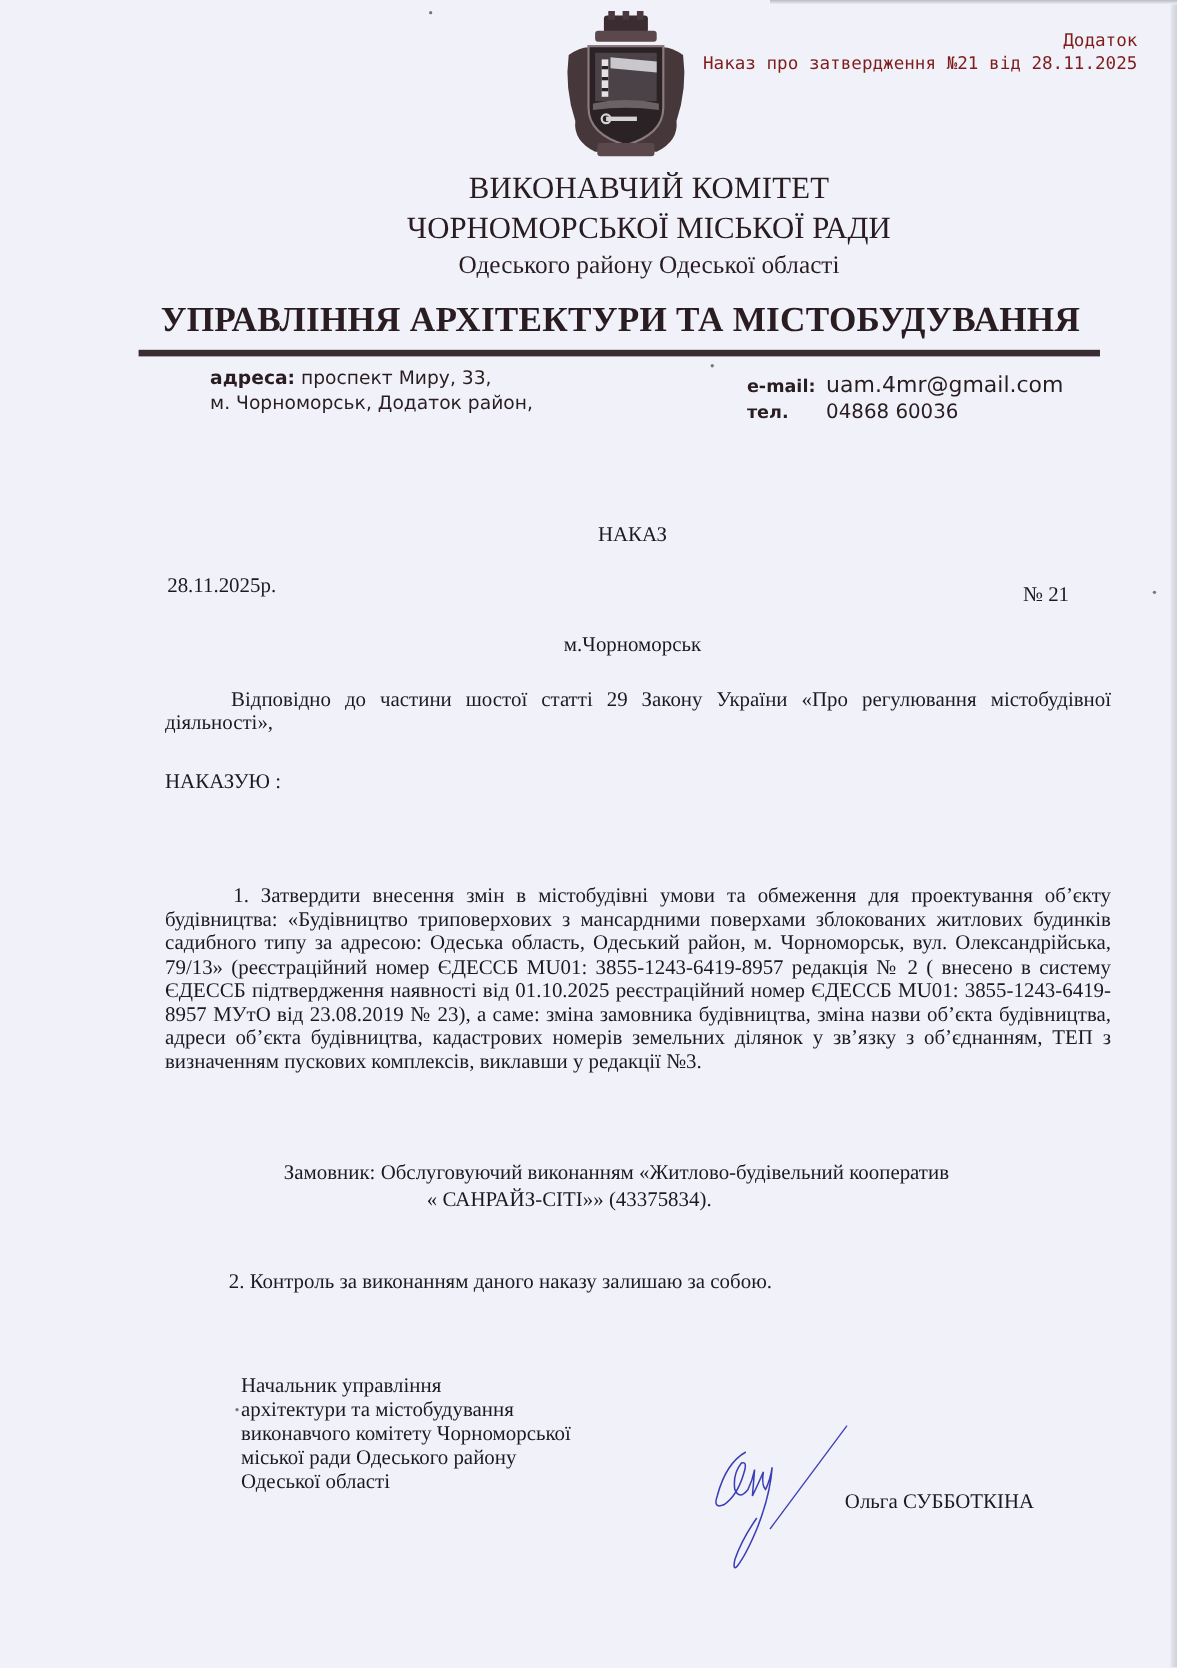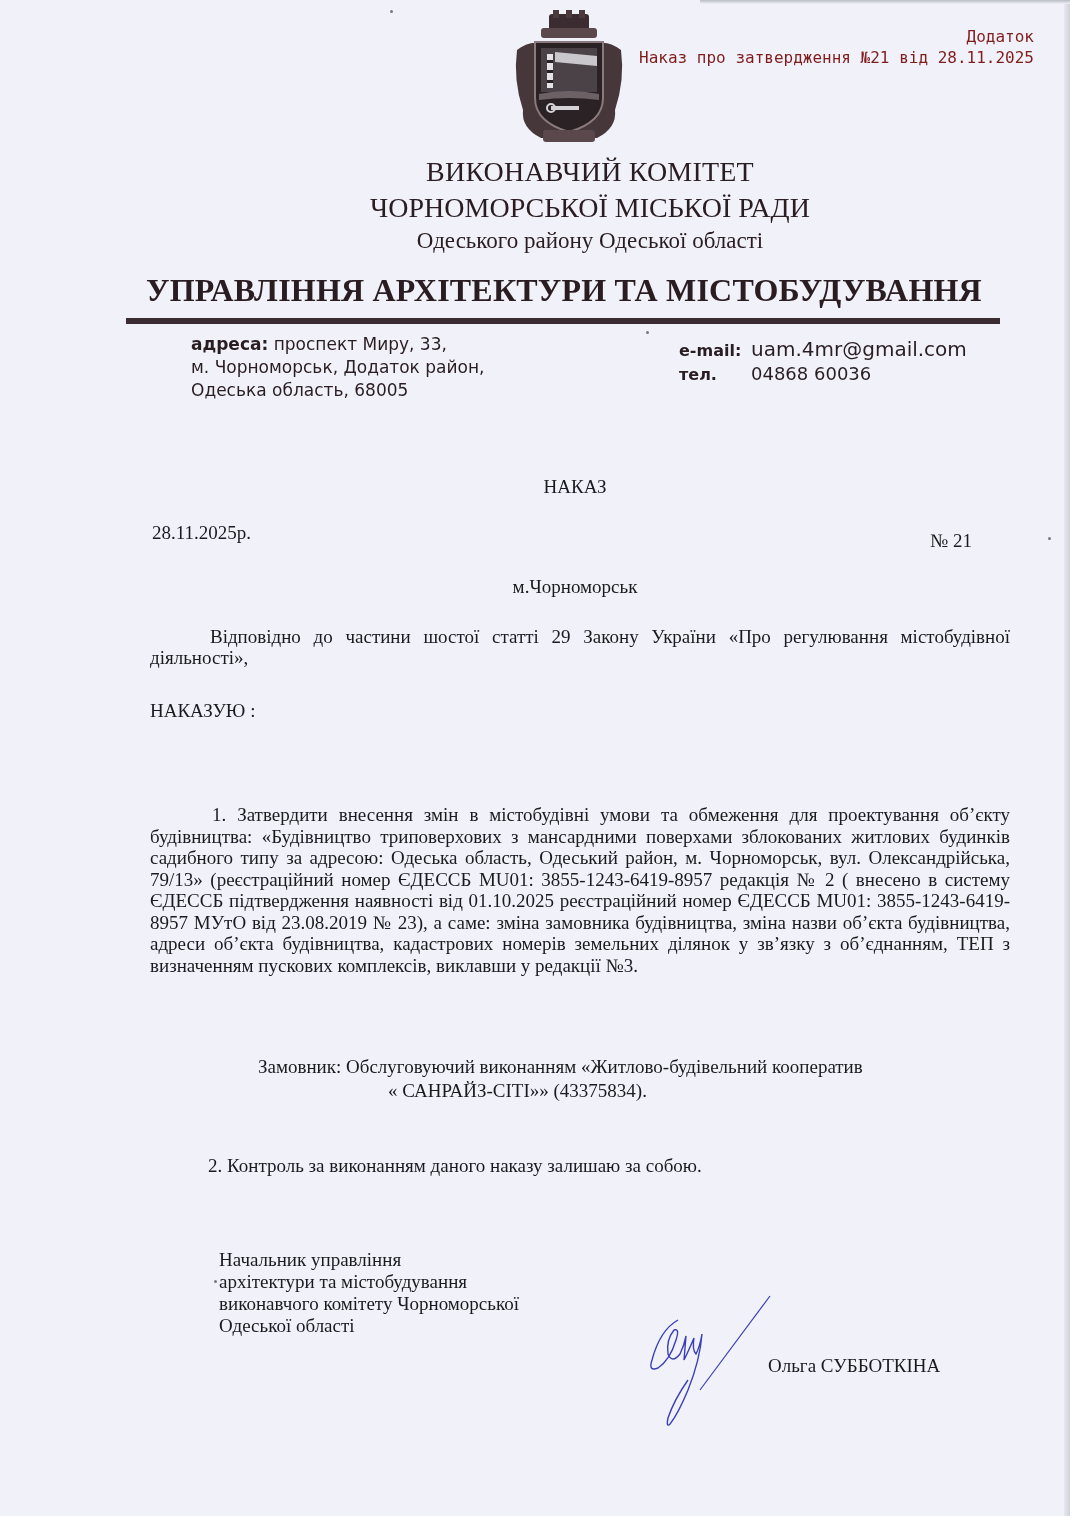--- a/index.html
+++ b/index.html
@@ -113,21 +113,20 @@
 
 <div class="hdr1">ВИКОНАВЧИЙ КОМІТЕТ</div>
 <div class="hdr2">ЧОРНОМОРСЬКОЇ МІСЬКОЇ РАДИ</div>
 <div class="hdr3">Одеського району Одеської області</div>
 <div class="hdr-main">УПРАВЛІННЯ АРХІТЕКТУРИ ТА МІСТОБУДУВАННЯ</div>
 <div class="hdr-rule"></div>
 
 <div class="abs contacts addr">
   <div><span class="lbl">адреса:</span> <span>проспект Миру, 33,</span></div>
   <div>м. Чорноморськ, Додаток район,</div>
-  <div>Одеська область, 68005</div>
 </div>
 <div class="abs contacts mail">
   <div><span class="lbl">e-mail:</span><span class="val">uam.4mr@gmail.com</span></div>
   <div><span class="lbl">тел.</span><span class="val" style="font-size:18px">04868 60036</span></div>
 </div>
 
 <div class="abs body-txt title">НАКАЗ</div>
 <div class="abs body-txt date">28.11.2025р.</div>
 <div class="abs body-txt num">№ 21</div>
 <div class="abs body-txt city">м.Чорноморськ</div>
@@ -140,20 +139,21 @@
   <div>Замовник:  Обслуговуючий виконанням «Житлово-будівельний кооператив</div>
   <div class="l2">« САНРАЙЗ-СІТІ»» (43375834).</div>
 </div>
 
 <div class="abs body-txt item2">2.   Контроль за виконанням даного наказу залишаю за собою.</div>
 
 <div class="abs body-txt sig-left">
   <div>Начальник  управління</div>
   <div>архітектури та містобудування</div>
   <div>виконавчого комітету Чорноморської</div>
+  <div>міської ради  Одеського району</div>
   <div>Одеської області</div>
 </div>
 
 <svg class="signature" viewBox="0 0 140 140">
   <path d="M130 6 L60 100" stroke="#3b3fb5" stroke-width="1.2" fill="none"></path>
   <path d="M38 30 Q20 40 12 70 Q8 82 18 78 Q30 70 36 50 Q40 38 34 40 Q26 50 28 64 Q32 74 40 64 Q44 56 46 46 L44 70 Q48 62 54 48 Q52 60 56 64 Q60 56 62 44 Q60 70 48 100 Q38 124 30 134 Q26 138 28 128 Q34 110 48 90" stroke="#3b3fb5" stroke-width="1.4" fill="none"></path>
 </svg>
 
 <div class="abs body-txt sig-name">Ольга  СУББОТКІНА</div>
 

